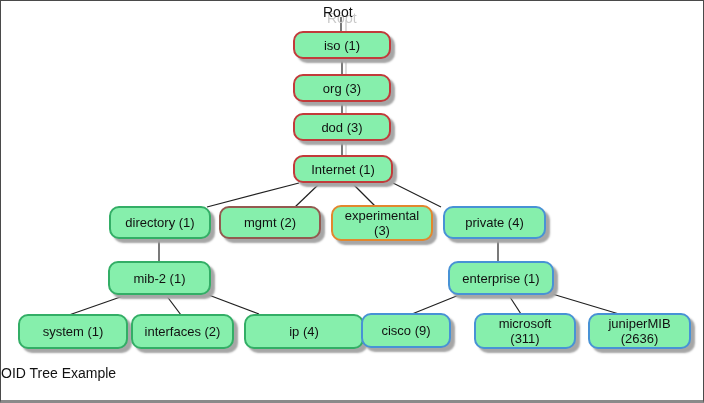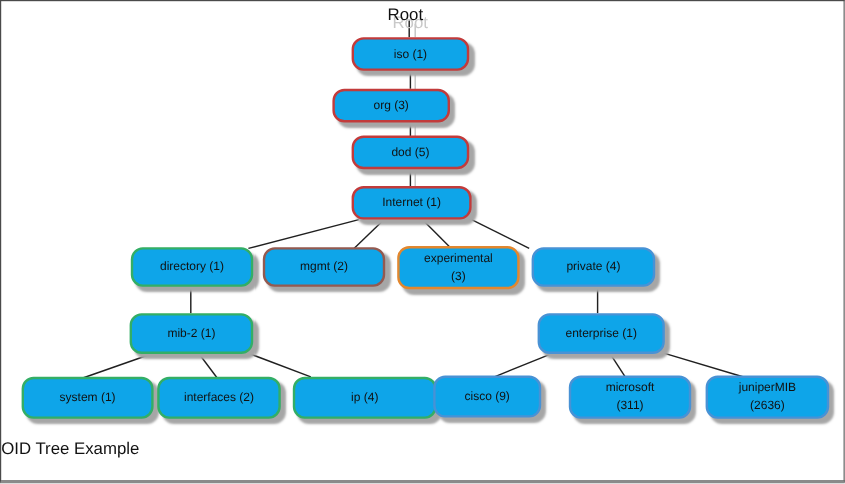--- a/index.html
+++ b/index.html
@@ -11,27 +11,27 @@
     border:1px solid #4a4a4a;
     border-bottom:3px solid #8a8a8a;
     overflow:hidden;
     font-family:"Liberation Sans","DejaVu Sans",sans-serif;
     color:#111;
   }
   svg.wires{position:absolute;left:0;top:0;width:704px;height:403px;}
   .node{
     position:absolute;
     box-sizing:border-box;
-    background:#0ea5e9;
+    background:#86efac;
     border:2px solid #888;
     border-radius:10px;
     box-shadow:4px 4px 2px #a6a6a6;
     display:flex;align-items:center;justify-content:center;
     text-align:center;
-    font-size:10px;line-height:15px;
+    font-size:13px;line-height:15px;
     white-space:pre-line;
   }
   .root-label{
     position:absolute;
     font-size:14px;
     color:#111;
     text-shadow:4px 6px #c9c9c9;
   }
   .caption{
     position:absolute;
@@ -69,23 +69,23 @@
       <line x1="463" y1="292" x2="411" y2="313"></line>
       <line x1="507" y1="293" x2="520" y2="313"></line>
       <line x1="548" y1="292" x2="618" y2="313"></line>
     </g>
   </svg>
 
   <div class="root-label" style="left:322px;top:3px;">Root</div>
 
   <div class="node" style="left: 292px; top: 30px; width: 98px; height: 28px; border-color: rgb(194, 59, 59);">iso (1)</div>
 
-  <div class="node" style="left: 276px; top: 73px; width: 98px; height: 28px; border-color: rgb(194, 59, 59);">org (3)</div>
+  <div class="node" style="left: 292px; top: 73px; width: 98px; height: 28px; border-color: rgb(194, 59, 59);">org (3)</div>
 
-  <div class="node" style="left: 292px; top: 112px; width: 98px; height: 28px; border-color: rgb(194, 59, 59);">dod (5)</div>
+  <div class="node" style="left: 292px; top: 112px; width: 98px; height: 28px; border-color: rgb(194, 59, 59);">dod (3)</div>
 
   <div class="node" style="left: 292px; top: 154px; width: 100px; height: 28px; border-color: rgb(194, 59, 59);">Internet (1)</div>
 
   <div class="node" style="left: 108px; top: 205px; width: 102px; height: 33px; border-color: rgb(51, 174, 102);">directory (1)</div>
 
   <div class="node" style="left: 218px; top: 205px; width: 102px; height: 33px; border-color: rgb(147, 90, 80);">mgmt (2)</div>
 
   <div class="node" style="left: 330px; top: 204px; width: 102px; height: 36px; border-color: rgb(226, 135, 46);">experimental
 (3)</div>
 

